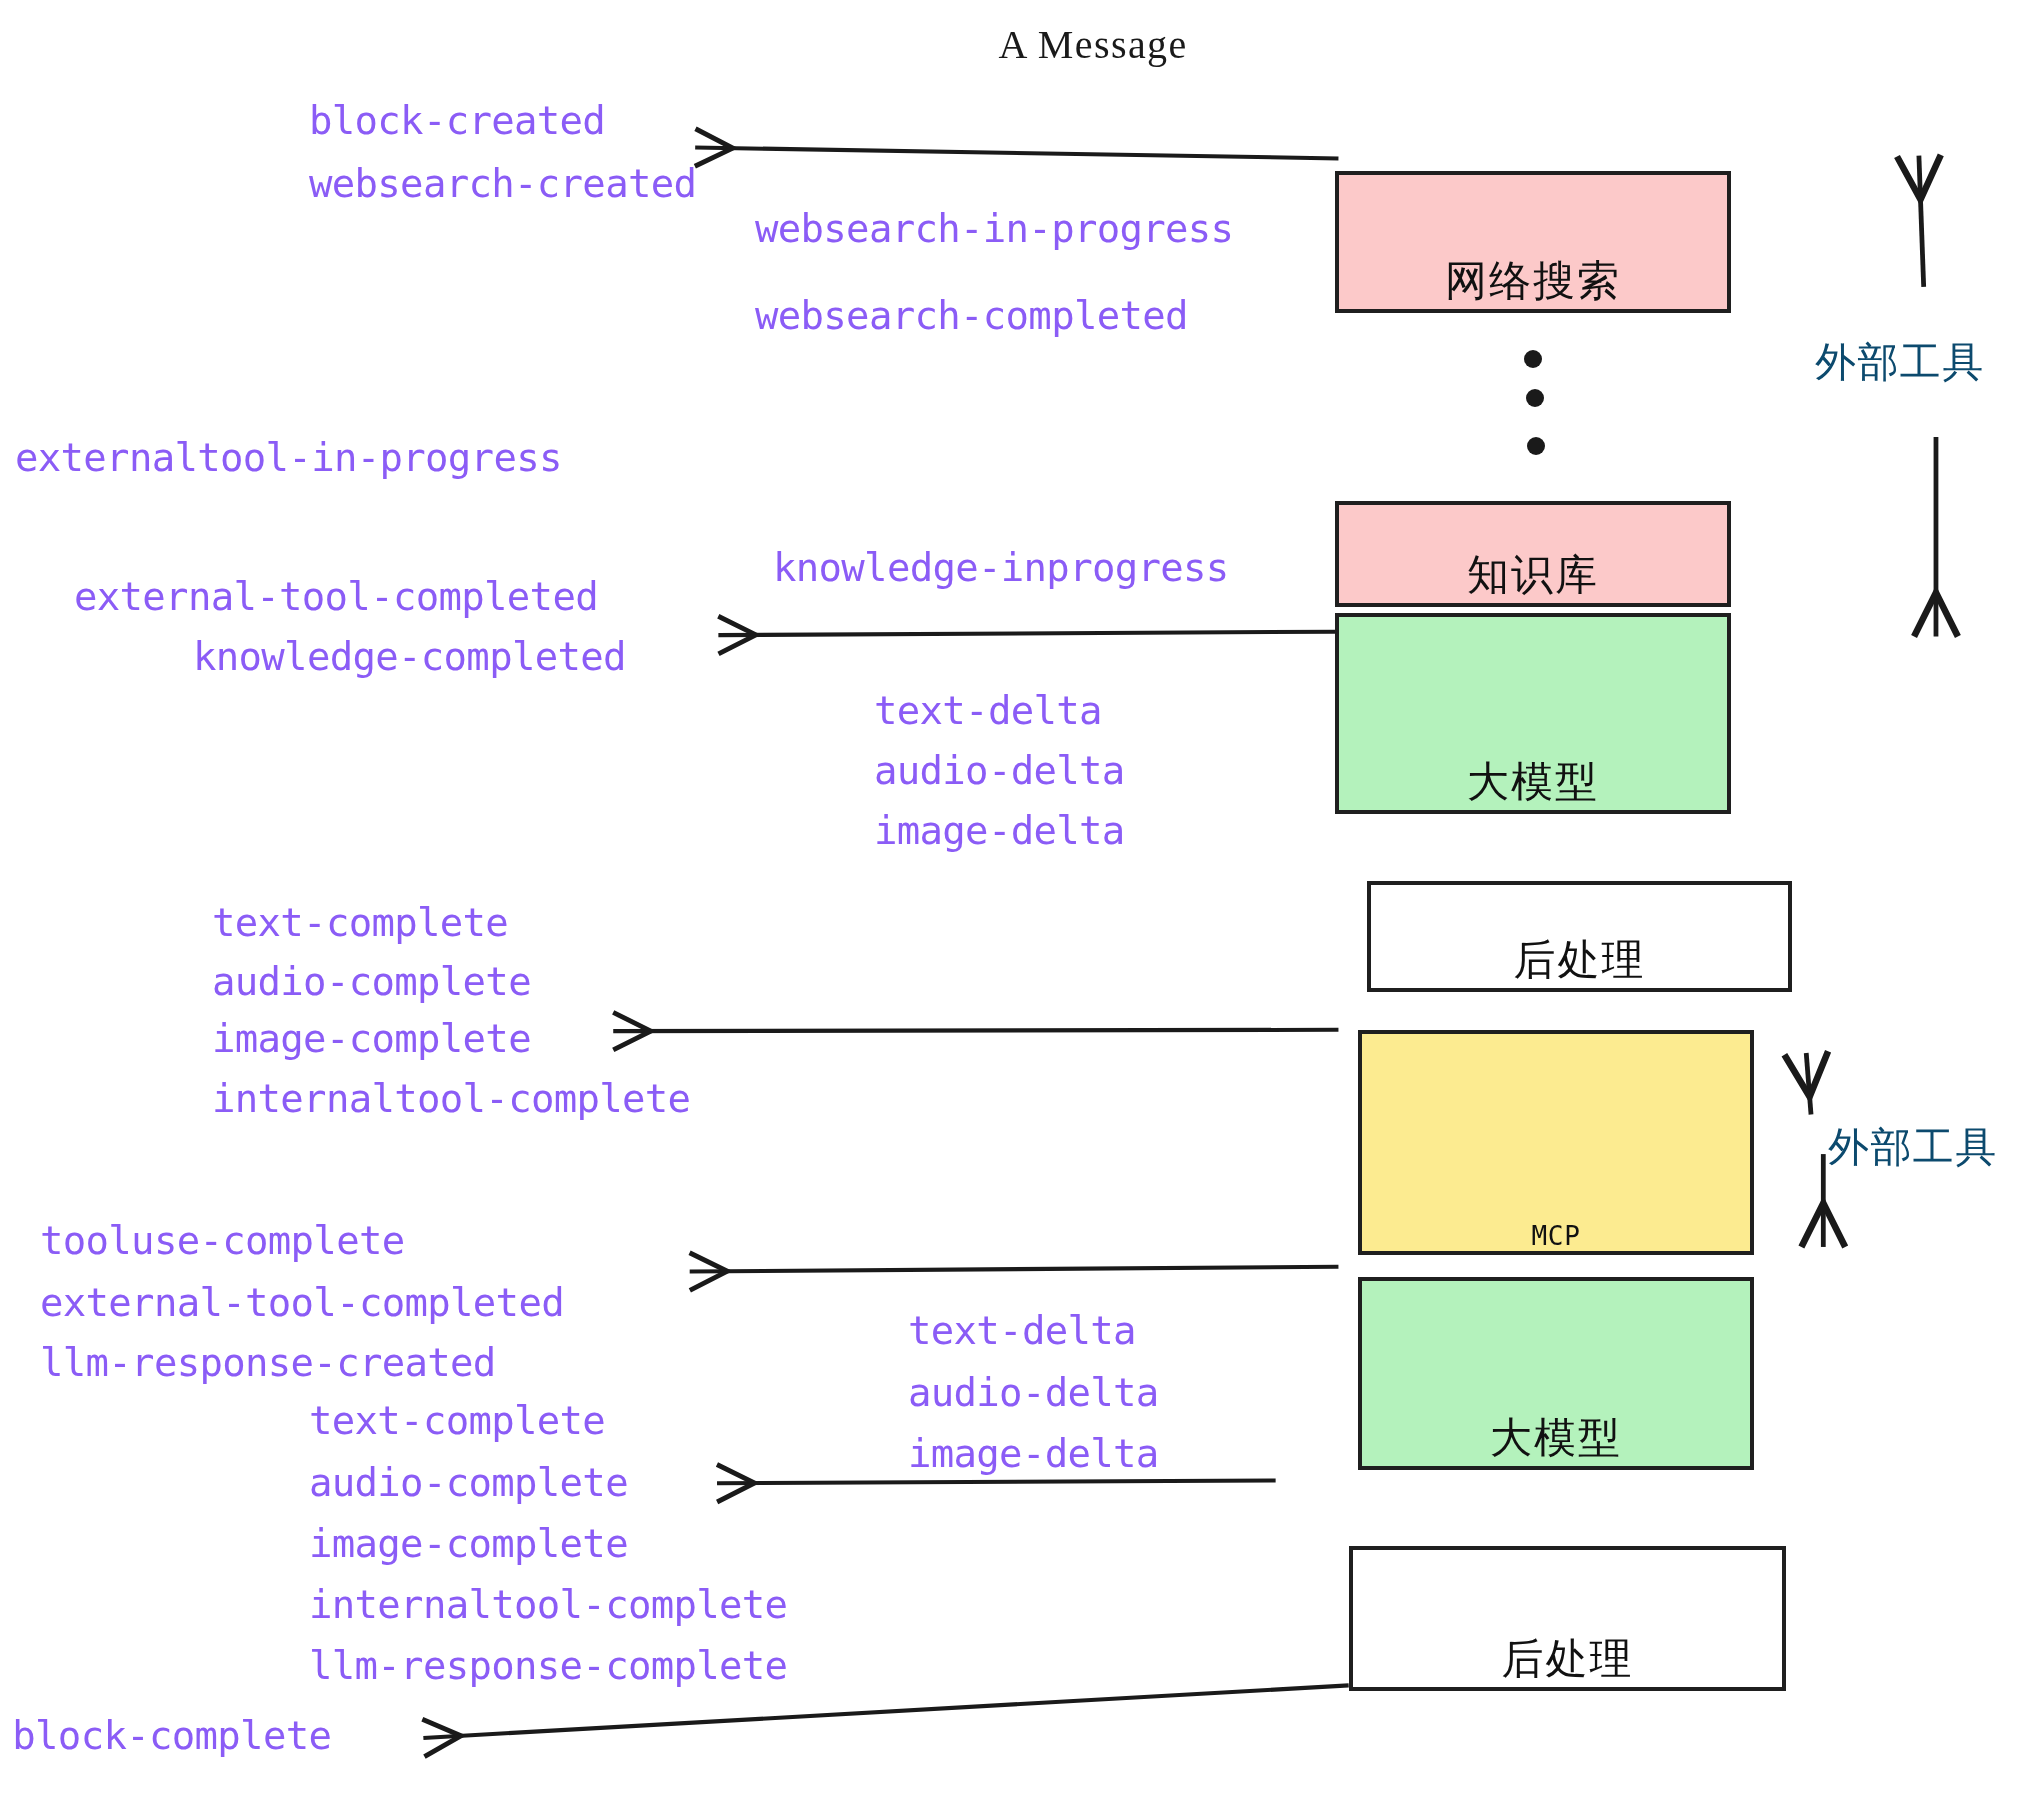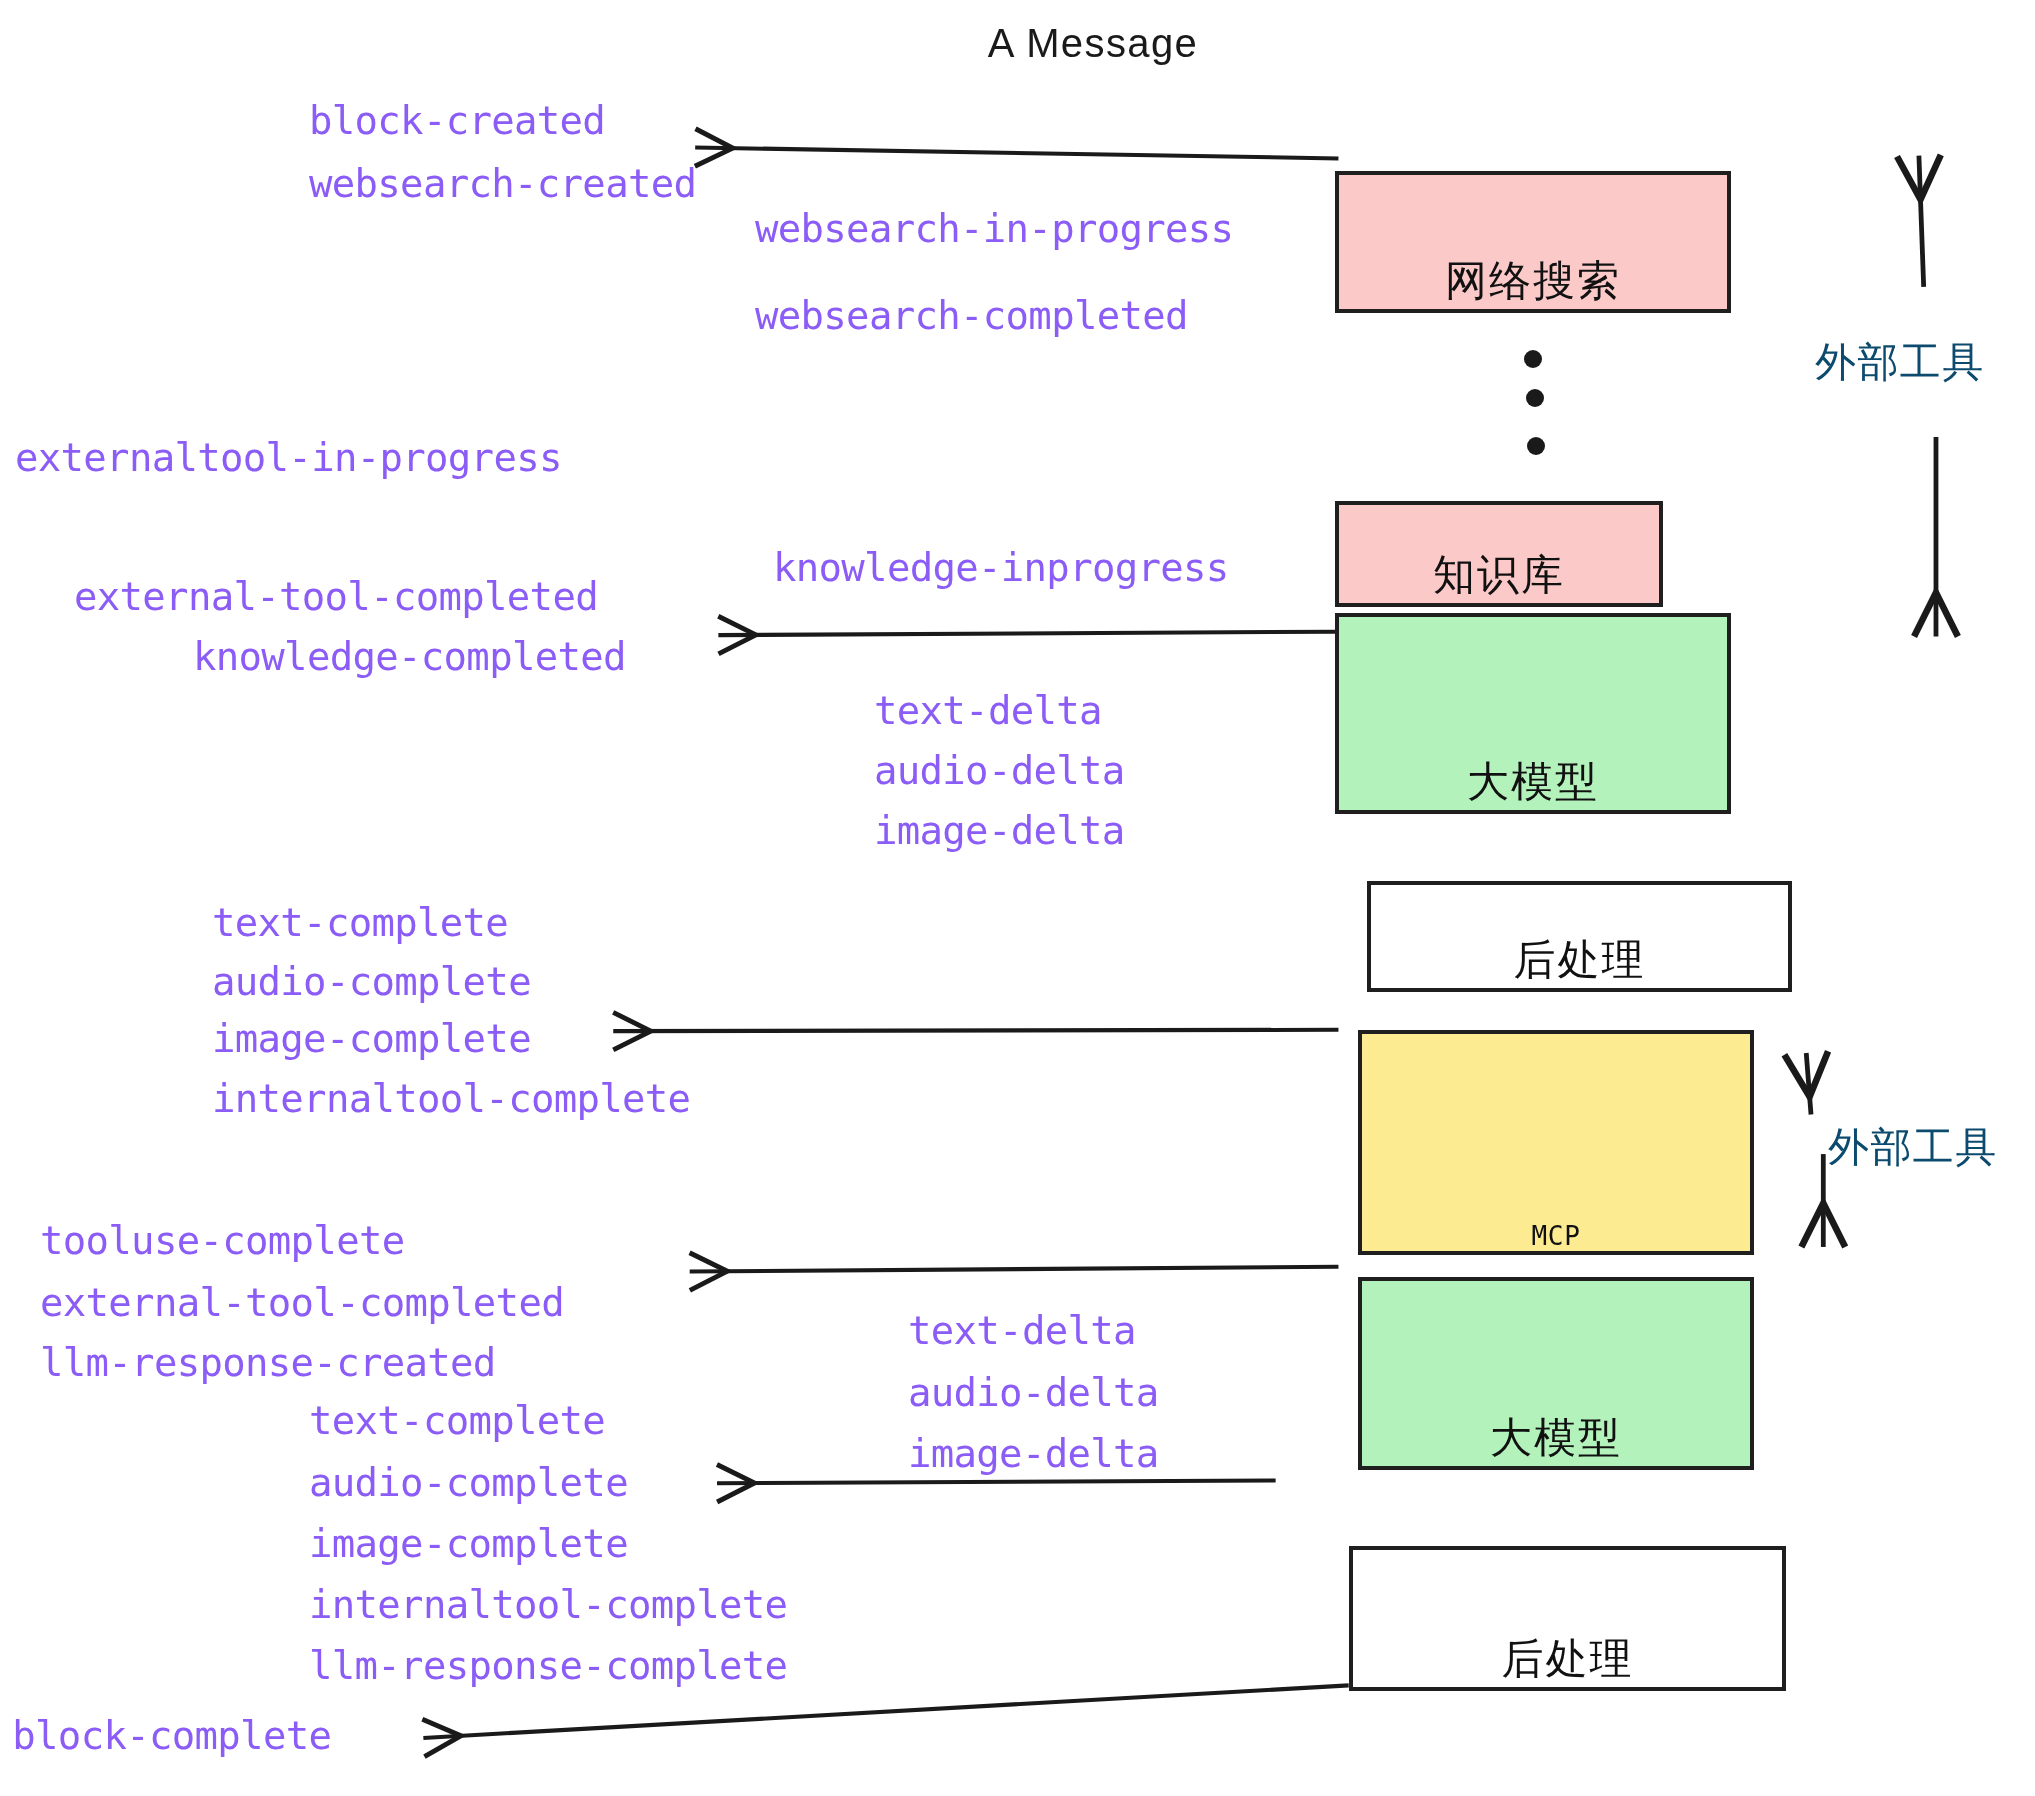--- a/index.html
+++ b/index.html
@@ -21,21 +21,21 @@
     color: #8b5cf6;
     font-family: "DejaVu Sans Mono", "Liberation Mono", monospace;
     font-size: 39px;
     letter-spacing: -0.7px;
     line-height: 1;
   }
   .title {
     position: absolute;
     white-space: nowrap;
     color: #1a1a1a;
-    font-family: Liberation Sans, sans-serif;
+    font-family: Liberation Serif, serif;
     font-size: 40px;
     letter-spacing: 1.4px;
     transform: translateX(-50%);
   }
   .box {
     position: absolute;
     box-sizing: border-box;
     border: 4.1px solid #1f1f1f;
     display: flex;
     align-items: flex-end;
@@ -107,21 +107,21 @@
     <line x1="2835" y1="640" x2="2835" y2="932" stroke="#1a1a1a" stroke-width="7" marker-end="url(#ahup)"></line>
 
     <line x1="2652" y1="1632" x2="2645" y2="1542" stroke="#1a1a1a" stroke-width="7" marker-end="url(#ahup)"></line>
     <line x1="2670" y1="1690" x2="2670" y2="1826" stroke="#1a1a1a" stroke-width="7" marker-end="url(#ahup)"></line>
   </svg>
 
   <div class="box cjk" style="left:1335px; top:171px; width:396px; height:142px; background:#FCC9C9;">
     <span>网络搜索</span>
   </div>
 
-  <div class="box cjk" style="left:1335px; top:501px; width:328px; height:106px; background:#FCC9C9;">
+  <div class="box cjk" style="left:1335px; top:501px; width:396px; height:106px; background:#FCC9C9;">
     <span>知识库</span>
   </div>
 
   <div class="box cjk" style="left:1335px; top:613px; width:396px; height:201px; background:#B4F2BC;">
     <span>大模型</span>
   </div>
 
   <div class="box cjk" style="left:1367px; top:881px; width:425px; height:111px; background:#FFFFFF;">
     <span>后处理</span>
   </div>

